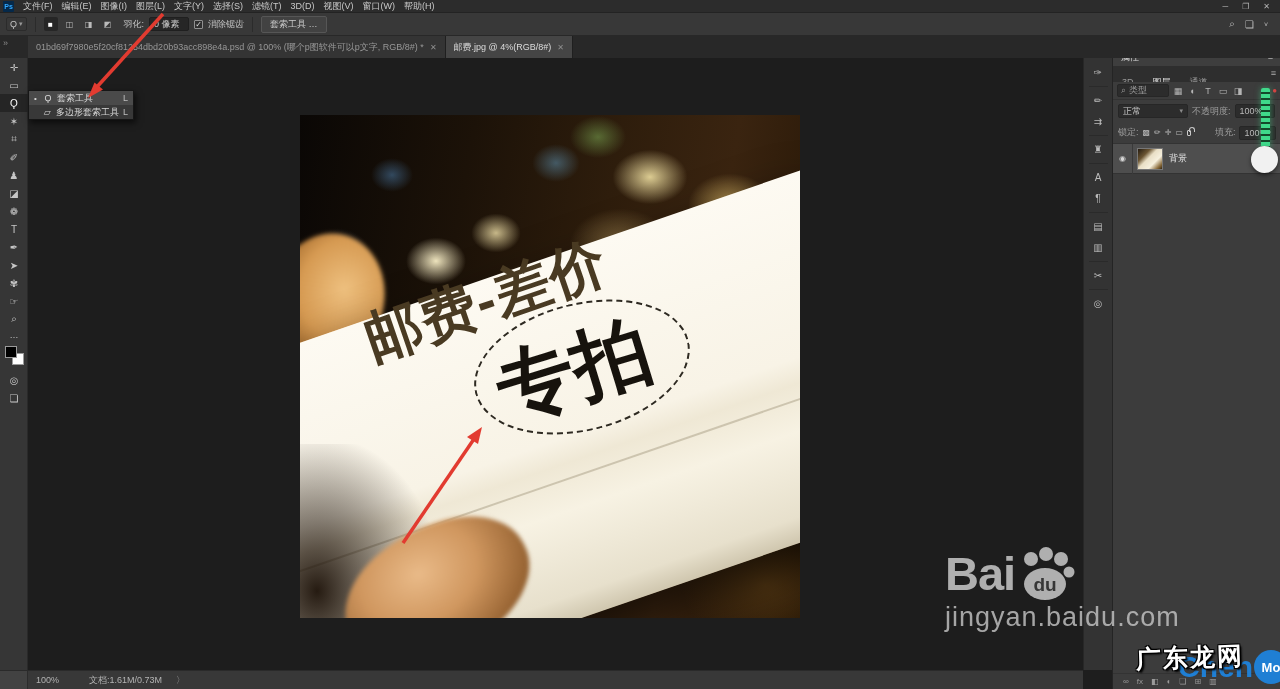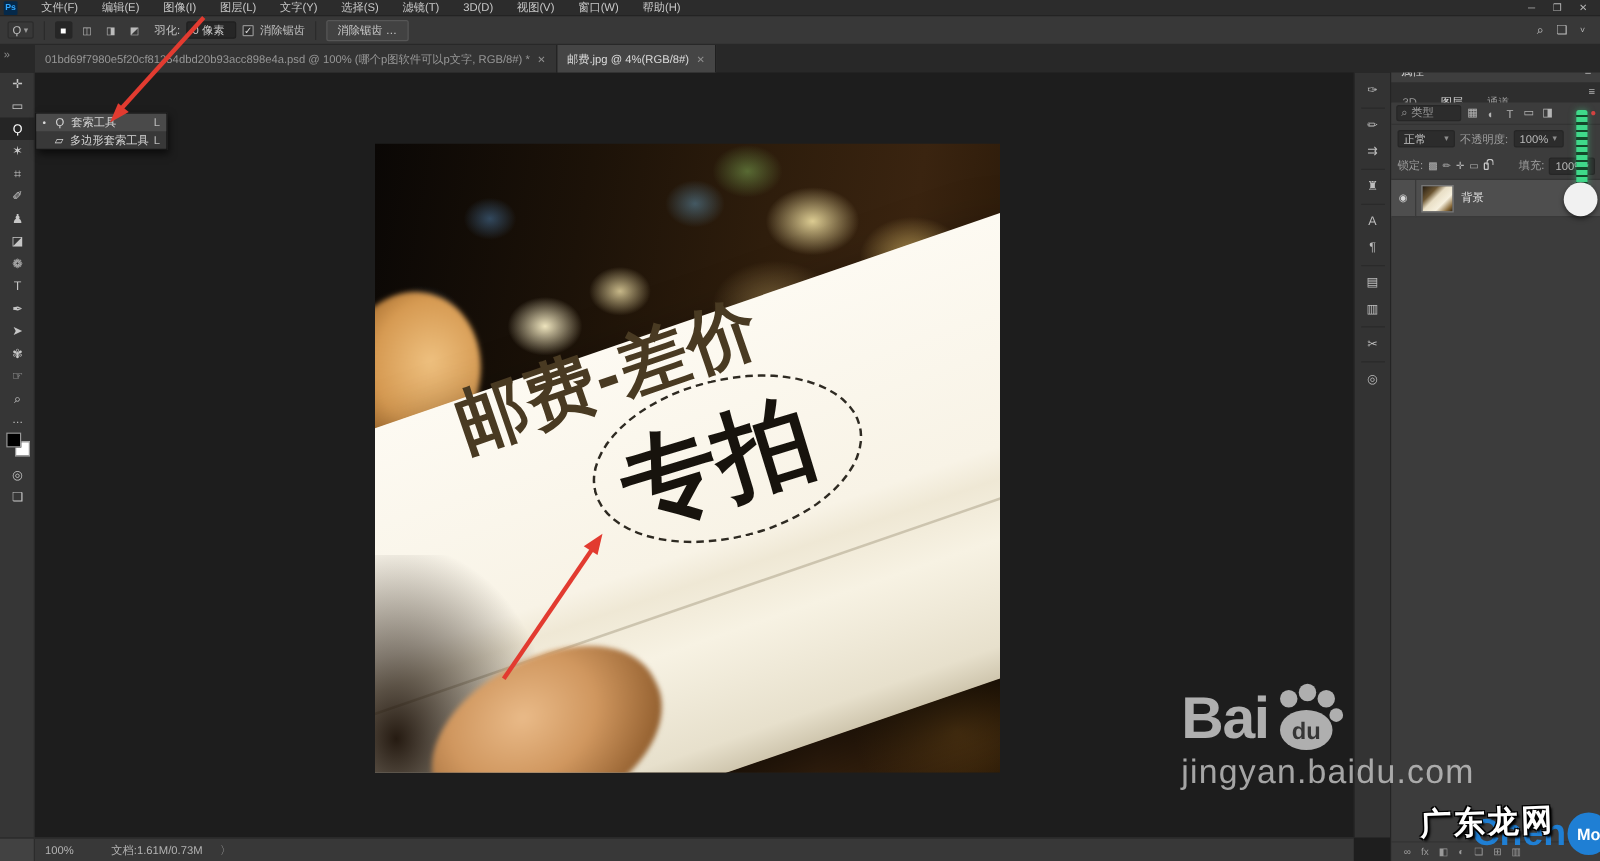--- a/index.html
+++ b/index.html
@@ -2,21 +2,21 @@
 <html style="--arrow-red: #e23b30; --chenmo-blue: #1f7fd4; --ps-blue: #31a8ff; --widget-green: #3fd98a;"><head>
 <meta charset="utf-8">
 <style>
   * { margin:0; padding:0; box-sizing:border-box; }
   html,body { width:1280px; height:689px; background:#1e1e1e; overflow:hidden;
               font-family:"Liberation Sans","DejaVu Sans",sans-serif; }
   .app { position:relative; width:1280px; height:689px; background:#1e1e1e; color:#ccc; }
 
   
   .menubar { position:absolute; left:0; top:0; width:1280px; height:13px; background:#2c2c2c;
-             display:flex; align-items:center; gap:19px; font-size:9px; color:#c8c8c8; padding-left:3px;
+             display:flex; align-items:center; gap:9px; font-size:9px; color:#c8c8c8; padding-left:3px;
              border-bottom:1px solid #232323; z-index:10; }
   .ps-logo { width:11px; height:11px; background:#05294a; color:var(--ps-blue,#31a8ff); font-size:7px;
              font-weight:bold; display:flex; align-items:center; justify-content:center; border-radius:1px; }
   .menu-item { cursor:default; white-space:nowrap; }
   .win-controls { margin-left:auto; display:flex; gap:14px; padding-right:10px; color:#b5b5b5; font-size:8px; }
 
   
   .optionsbar { position:absolute; left:0; top:13px; width:1280px; height:23px; background:#383838;
                 display:flex; align-items:center; gap:5px; font-size:9px; color:#c2c2c2; padding:0 6px;
                 border-bottom:1px solid #282828; z-index:10; }
@@ -118,21 +118,21 @@
   .panel-tab.active { background:#434343; color:#dddddd; }
   .layers-body { flex:1; background:#3c3c3c; display:flex; flex-direction:column; }
   .filter-row { height:18px; display:flex; align-items:center; gap:3px; padding:0 4px; border-bottom:1px solid #333; }
   .search-box { background:#2c2c2c; border:1px solid #262626; height:13px; display:flex; align-items:center;
       gap:3px; padding:0 3px; color:#9d9d9d; width:52px; border-radius:2px; }
   .filter-icon { width:12px; text-align:center; color:#b5b5b5; font-size:9px; }
   .filter-toggle { margin-left:auto; color:#d64040; font-size:8px; }
   .blend-row { height:22px; display:flex; align-items:center; gap:4px; padding:0 5px; }
   .mini-select { background:#2c2c2c; border:1px solid #262626; height:14px; display:flex; align-items:center;
       justify-content:space-between; padding:0 4px; color:#c6c6c6; border-radius:2px; }
-  .sel-blend { width:46px; }
+  .sel-blend { width:70px; }
   .sel-pct { width:40px; color:#b9b9b9; }
   .dim-label { color:#9f9f9f; white-space:nowrap; }
   .lock-row { height:22px; display:flex; align-items:center; gap:4px; padding:0 5px; border-bottom:1px solid #333; }
   .lock-icon { width:11px; text-align:center; color:#b5b5b5; font-size:8px; }
   .layer-row { height:30px; display:flex; align-items:center; background:#4e4e4e; border-bottom:1px solid #333; }
   .eye-cell { width:20px; height:30px; display:flex; align-items:center; justify-content:center;
       border-right:1px solid #3a3a3a; color:#d6d6d6; font-size:8px; }
   .layer-thumb { width:26px; height:22px; margin:0 6px 0 4px; border:1px solid #777;
       background:linear-gradient(135deg,#241b10 0%, #6b5532 28%, #e9dfc6 45%, #f6f0de 68%, #8a6c3c 88%, #35250f 100%); }
   .layer-name { color:#e0e0e0; }
@@ -208,21 +208,21 @@
     <div class="opt-sep"></div>
     <div class="mode-btn active">■</div>
     <div class="mode-btn">◫</div>
     <div class="mode-btn">◨</div>
     <div class="mode-btn">◩</div>
     <span style="margin-left:4px;">羽化:</span>
     <div class="opt-input">0 像素</div>
     <div class="cb">✓</div>
     <span>消除锯齿</span>
     <div class="opt-sep"></div>
-    <div class="opt-btn">消除锯齿 …</div>
+    <div class="opt-btn">套索工具 …</div>
     <div class="opt-right">
       <span>⌕</span>
       <span>❏</span>
       <span style="font-size:7px;">˅</span>
     </div>
   </div>
 
   <div class="tabbar">
     <div class="tools-chevron">»</div>
     <div class="doc-tab inactive">

